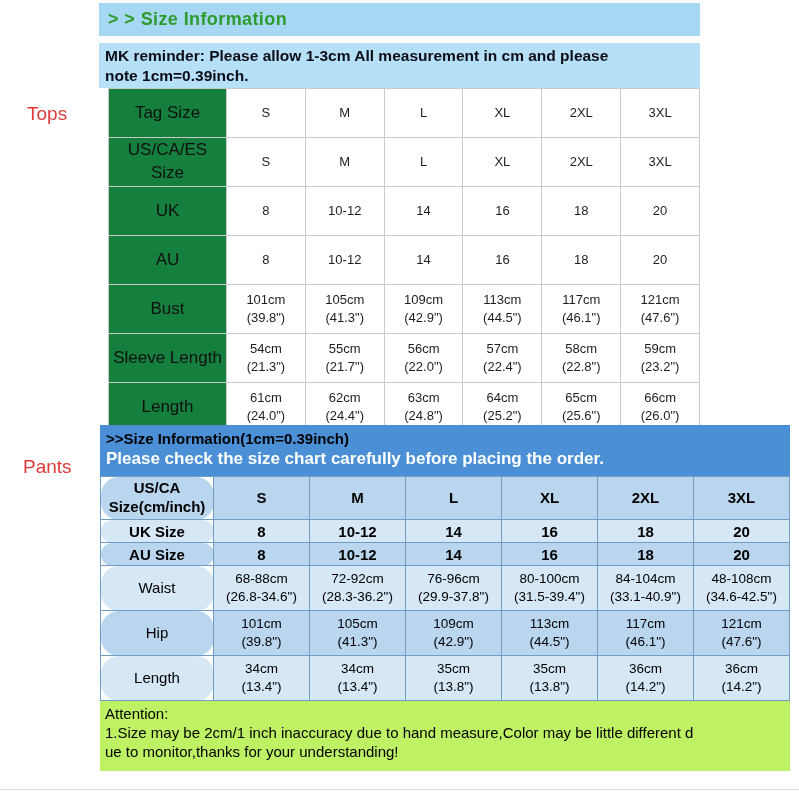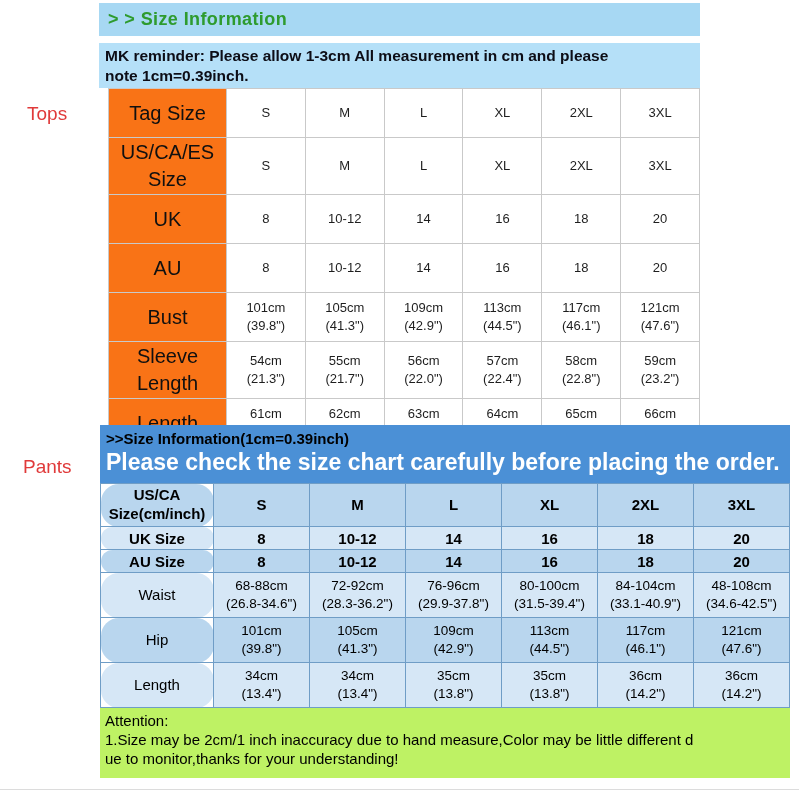--- a/index.html
+++ b/index.html
@@ -33,28 +33,28 @@
   
   .tops-table{
     position:absolute;left:108px;top:88px;width:592px;
     border-collapse:collapse;table-layout:fixed;background:#ffffff;
   }
   .tops-table td{
     border:1px solid #c9c9c9;text-align:center;vertical-align:middle;
     font-size:13px;color:#1e1e1e;height:46px;white-space:pre-line;line-height:1.35;
   }
   .tops-table td.label-cell{
-    width:115px;background:#f97316;font-size:20px;color:#101010;
+    width:115px;background:#15803d;font-size:17px;color:#101010;
   }
 
   
   .pants-section{position:absolute;left:100px;top:425px;width:690px;}
   .pants-header{background:#4b90d6;padding:3px 0 5px 0;}
   .ph1{color:#000;font-weight:bold;font-size:15px;padding:2px 6px 1px 6px;}
-  .ph2{color:#fff;font-weight:bold;font-size:23px;padding:1px 6px 2px 6px;}
+  .ph2{color:#fff;font-weight:bold;font-size:17px;padding:1px 6px 2px 6px;}
 
   .pants-table{width:690px;border-collapse:collapse;table-layout:fixed;}
   .pants-table td{
     border:1px solid #6f9dc6;text-align:center;vertical-align:middle;
     color:#000;white-space:pre-line;
   }
   .pants-table td.label-cell{width:110px;border-radius:18px;}
   .pants-table tr:nth-child(odd){background:#b9d6ee;}
   .pants-table tr:nth-child(even){background:#d6e7f6;}
   .pants-table tr:nth-child(1) td{height:40px;font-weight:bold;font-size:15px;line-height:1.25;}

